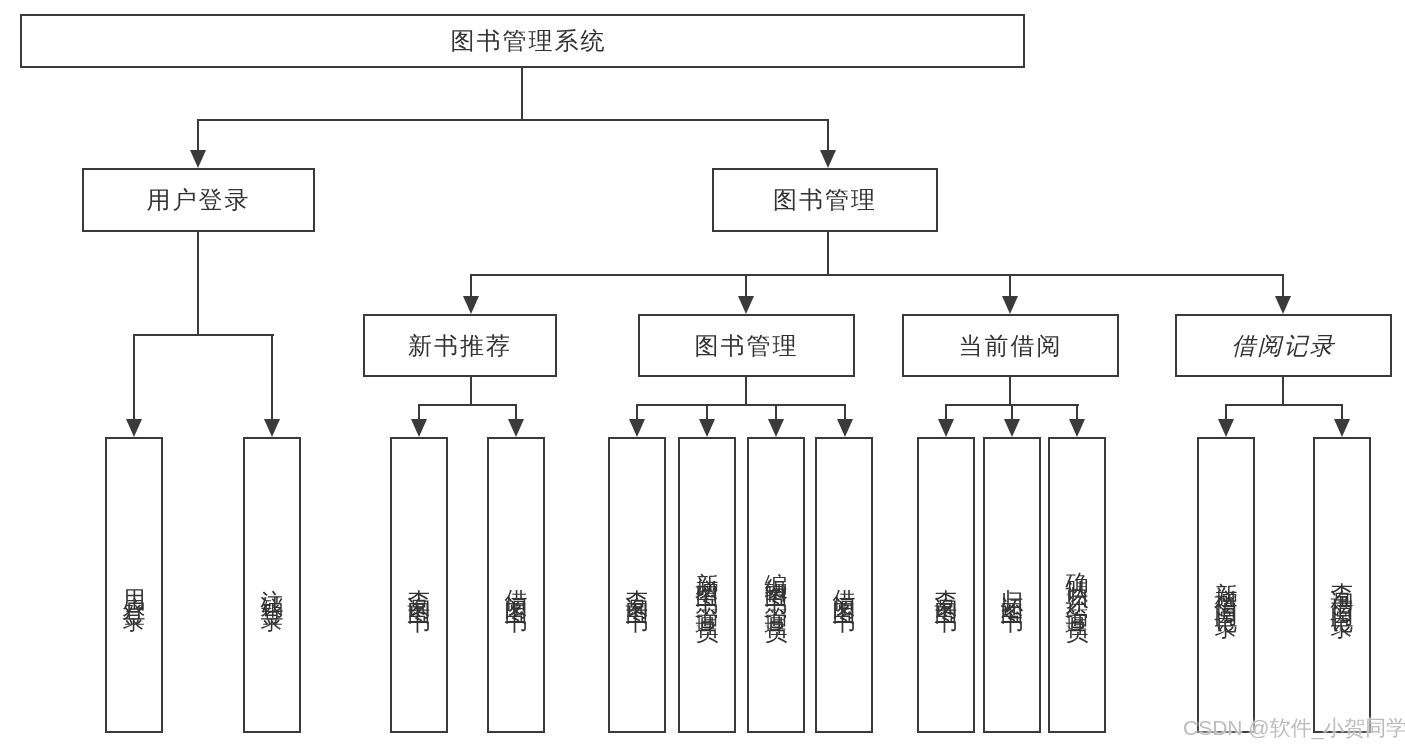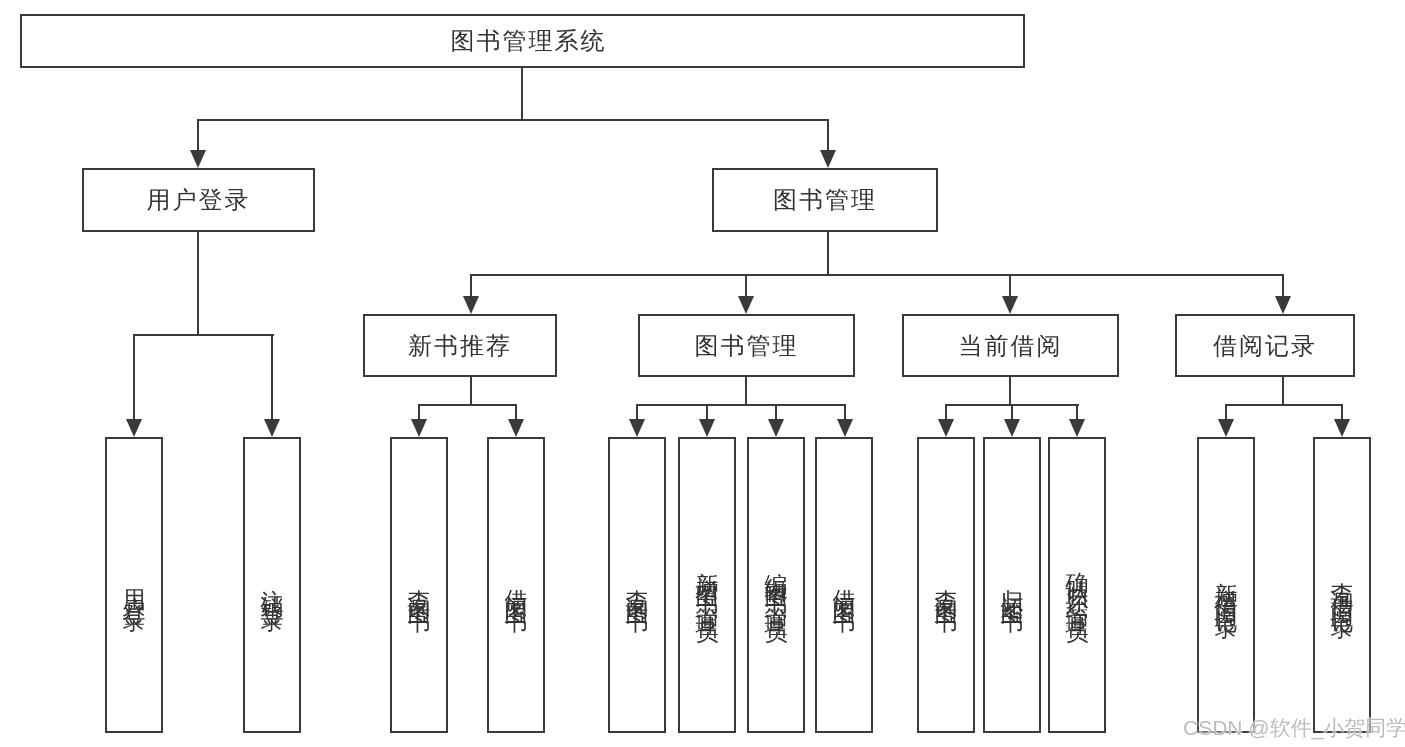--- a/index.html
+++ b/index.html
@@ -52,21 +52,21 @@
 
   <div class="box" style="left:363px;top:314px;width:194px;height:63px;">
     <span class="hlabel">新书推荐</span>
   </div>
   <div class="box" style="left:638px;top:314px;width:217px;height:63px;">
     <span class="hlabel">图书管理</span>
   </div>
   <div class="box" style="left:902px;top:314px;width:217px;height:63px;text-align:center;">
     <span class="hlabel">当前借阅</span>
   </div>
-  <div class="box" style="left:1175px;top:314px;width:180px;height:63px;">
+  <div class="box" style="left:1175px;top:314px;width:217px;height:63px;font-style:italic;">
     <span class="hlabel">借阅记录</span>
   </div>
 
   <div class="box" style="left:105px;top:437px;width:58px;height:296px;">
     <span class="vlabel">用户登录</span>
   </div>
   <div class="box" style="left:243px;top:437px;width:58px;height:296px;">
     <span class="vlabel">注销登录</span>
   </div>
 

